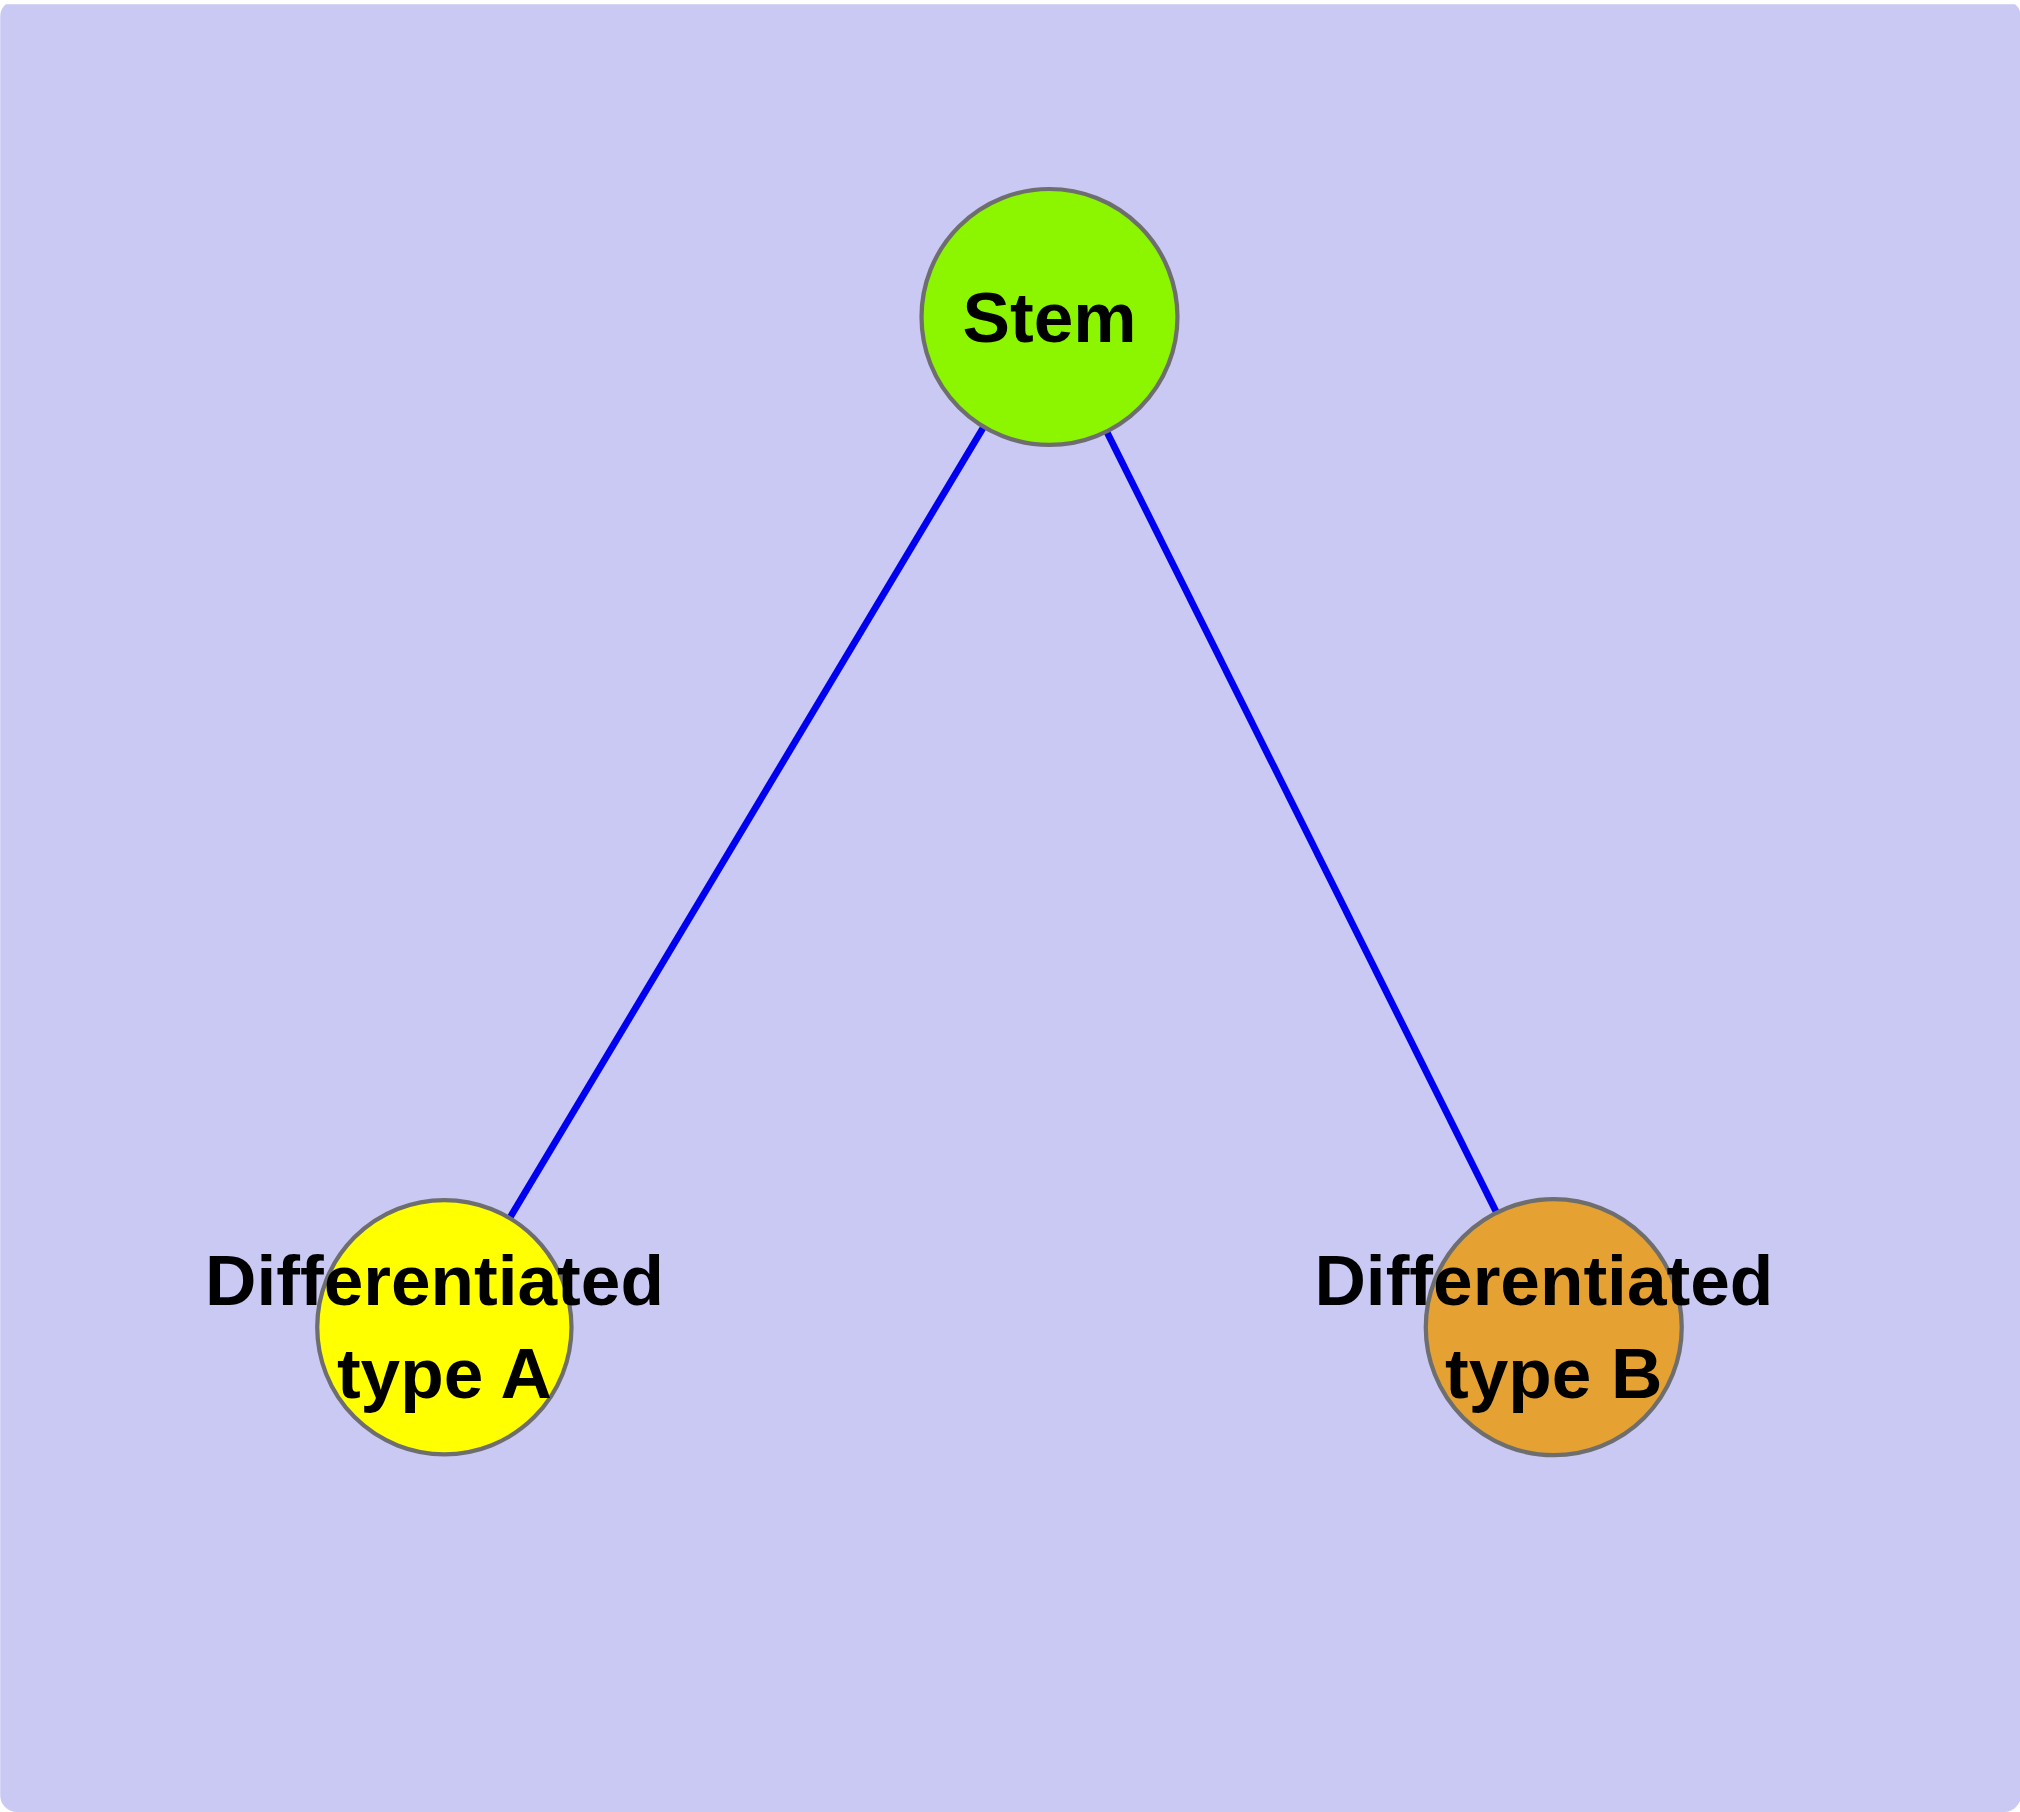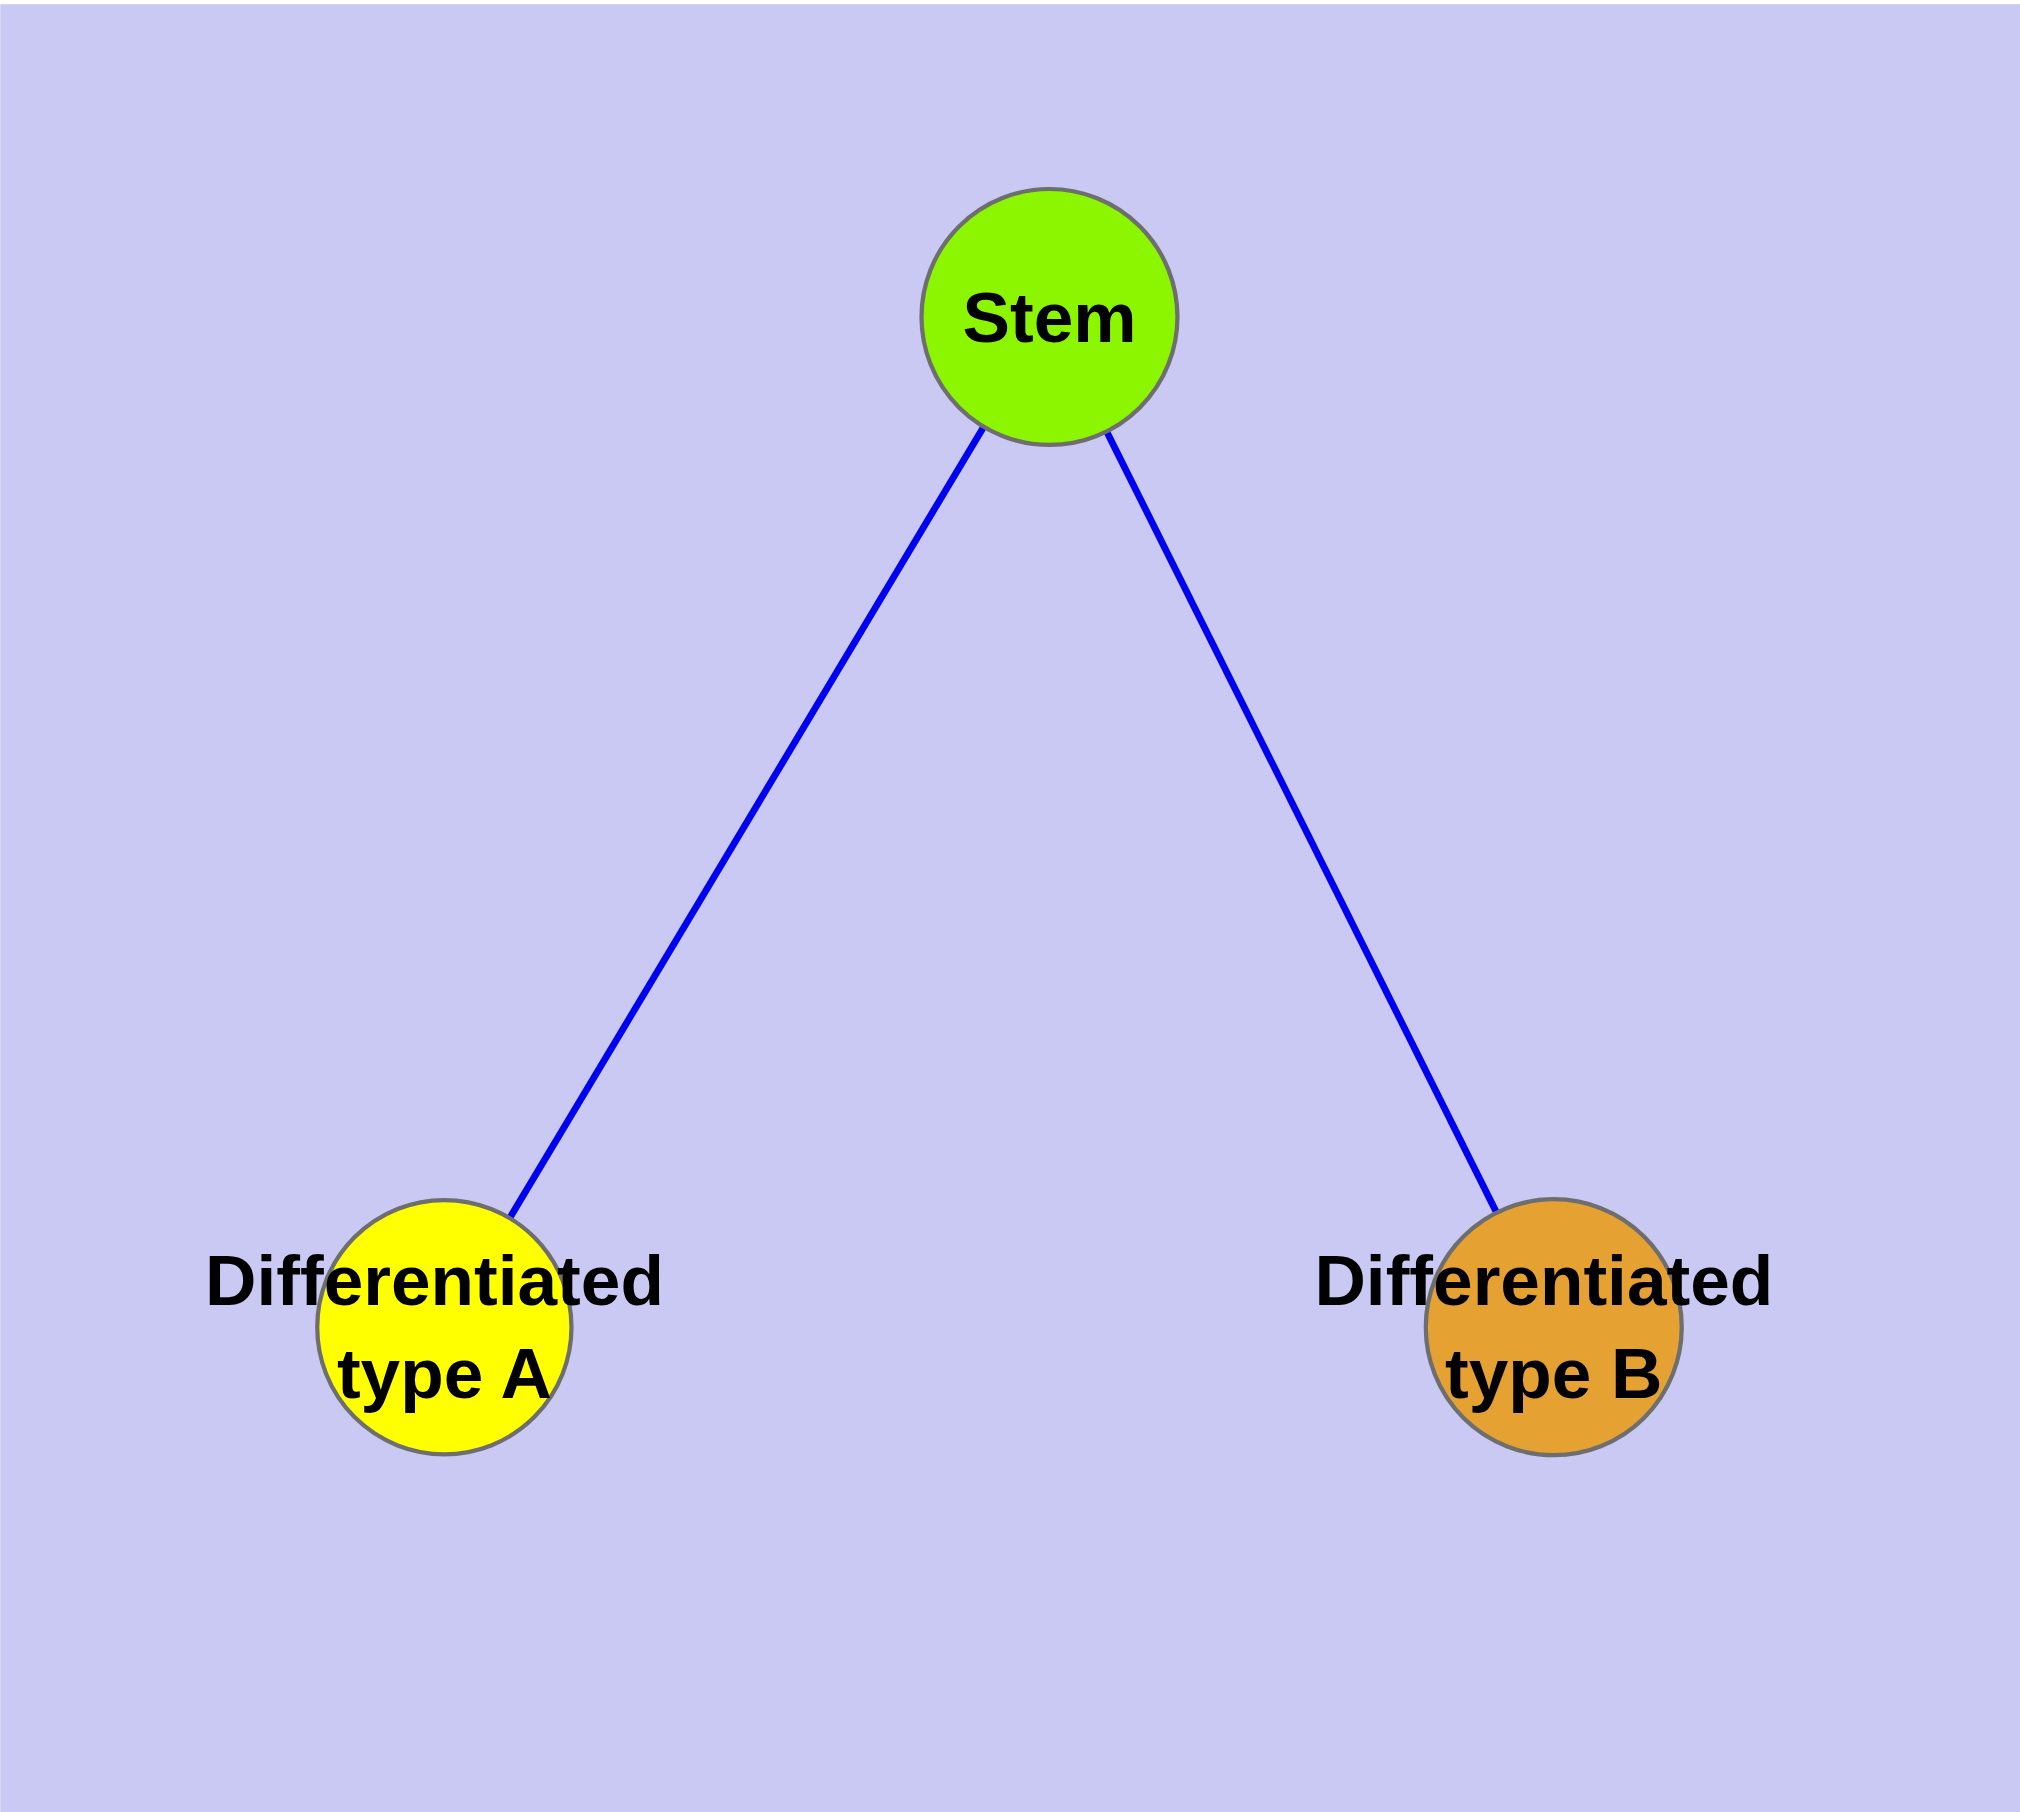--- a/index.html
+++ b/index.html
@@ -5,20 +5,21 @@
   html, body {
     margin: 0;
     padding: 0;
     background: #ffffff;
   }
   .stage {
     position: relative;
     width: 2021px;
     height: 1812px;
     overflow: hidden;
+    border-radius: 17px;
   }
   svg.diagram {
     display: block;
     width: 2021px;
     height: 1812px;
   }
   .node-label {
     font-family: "Liberation Sans", sans-serif;
     font-weight: bold;
     font-size: 84px;

